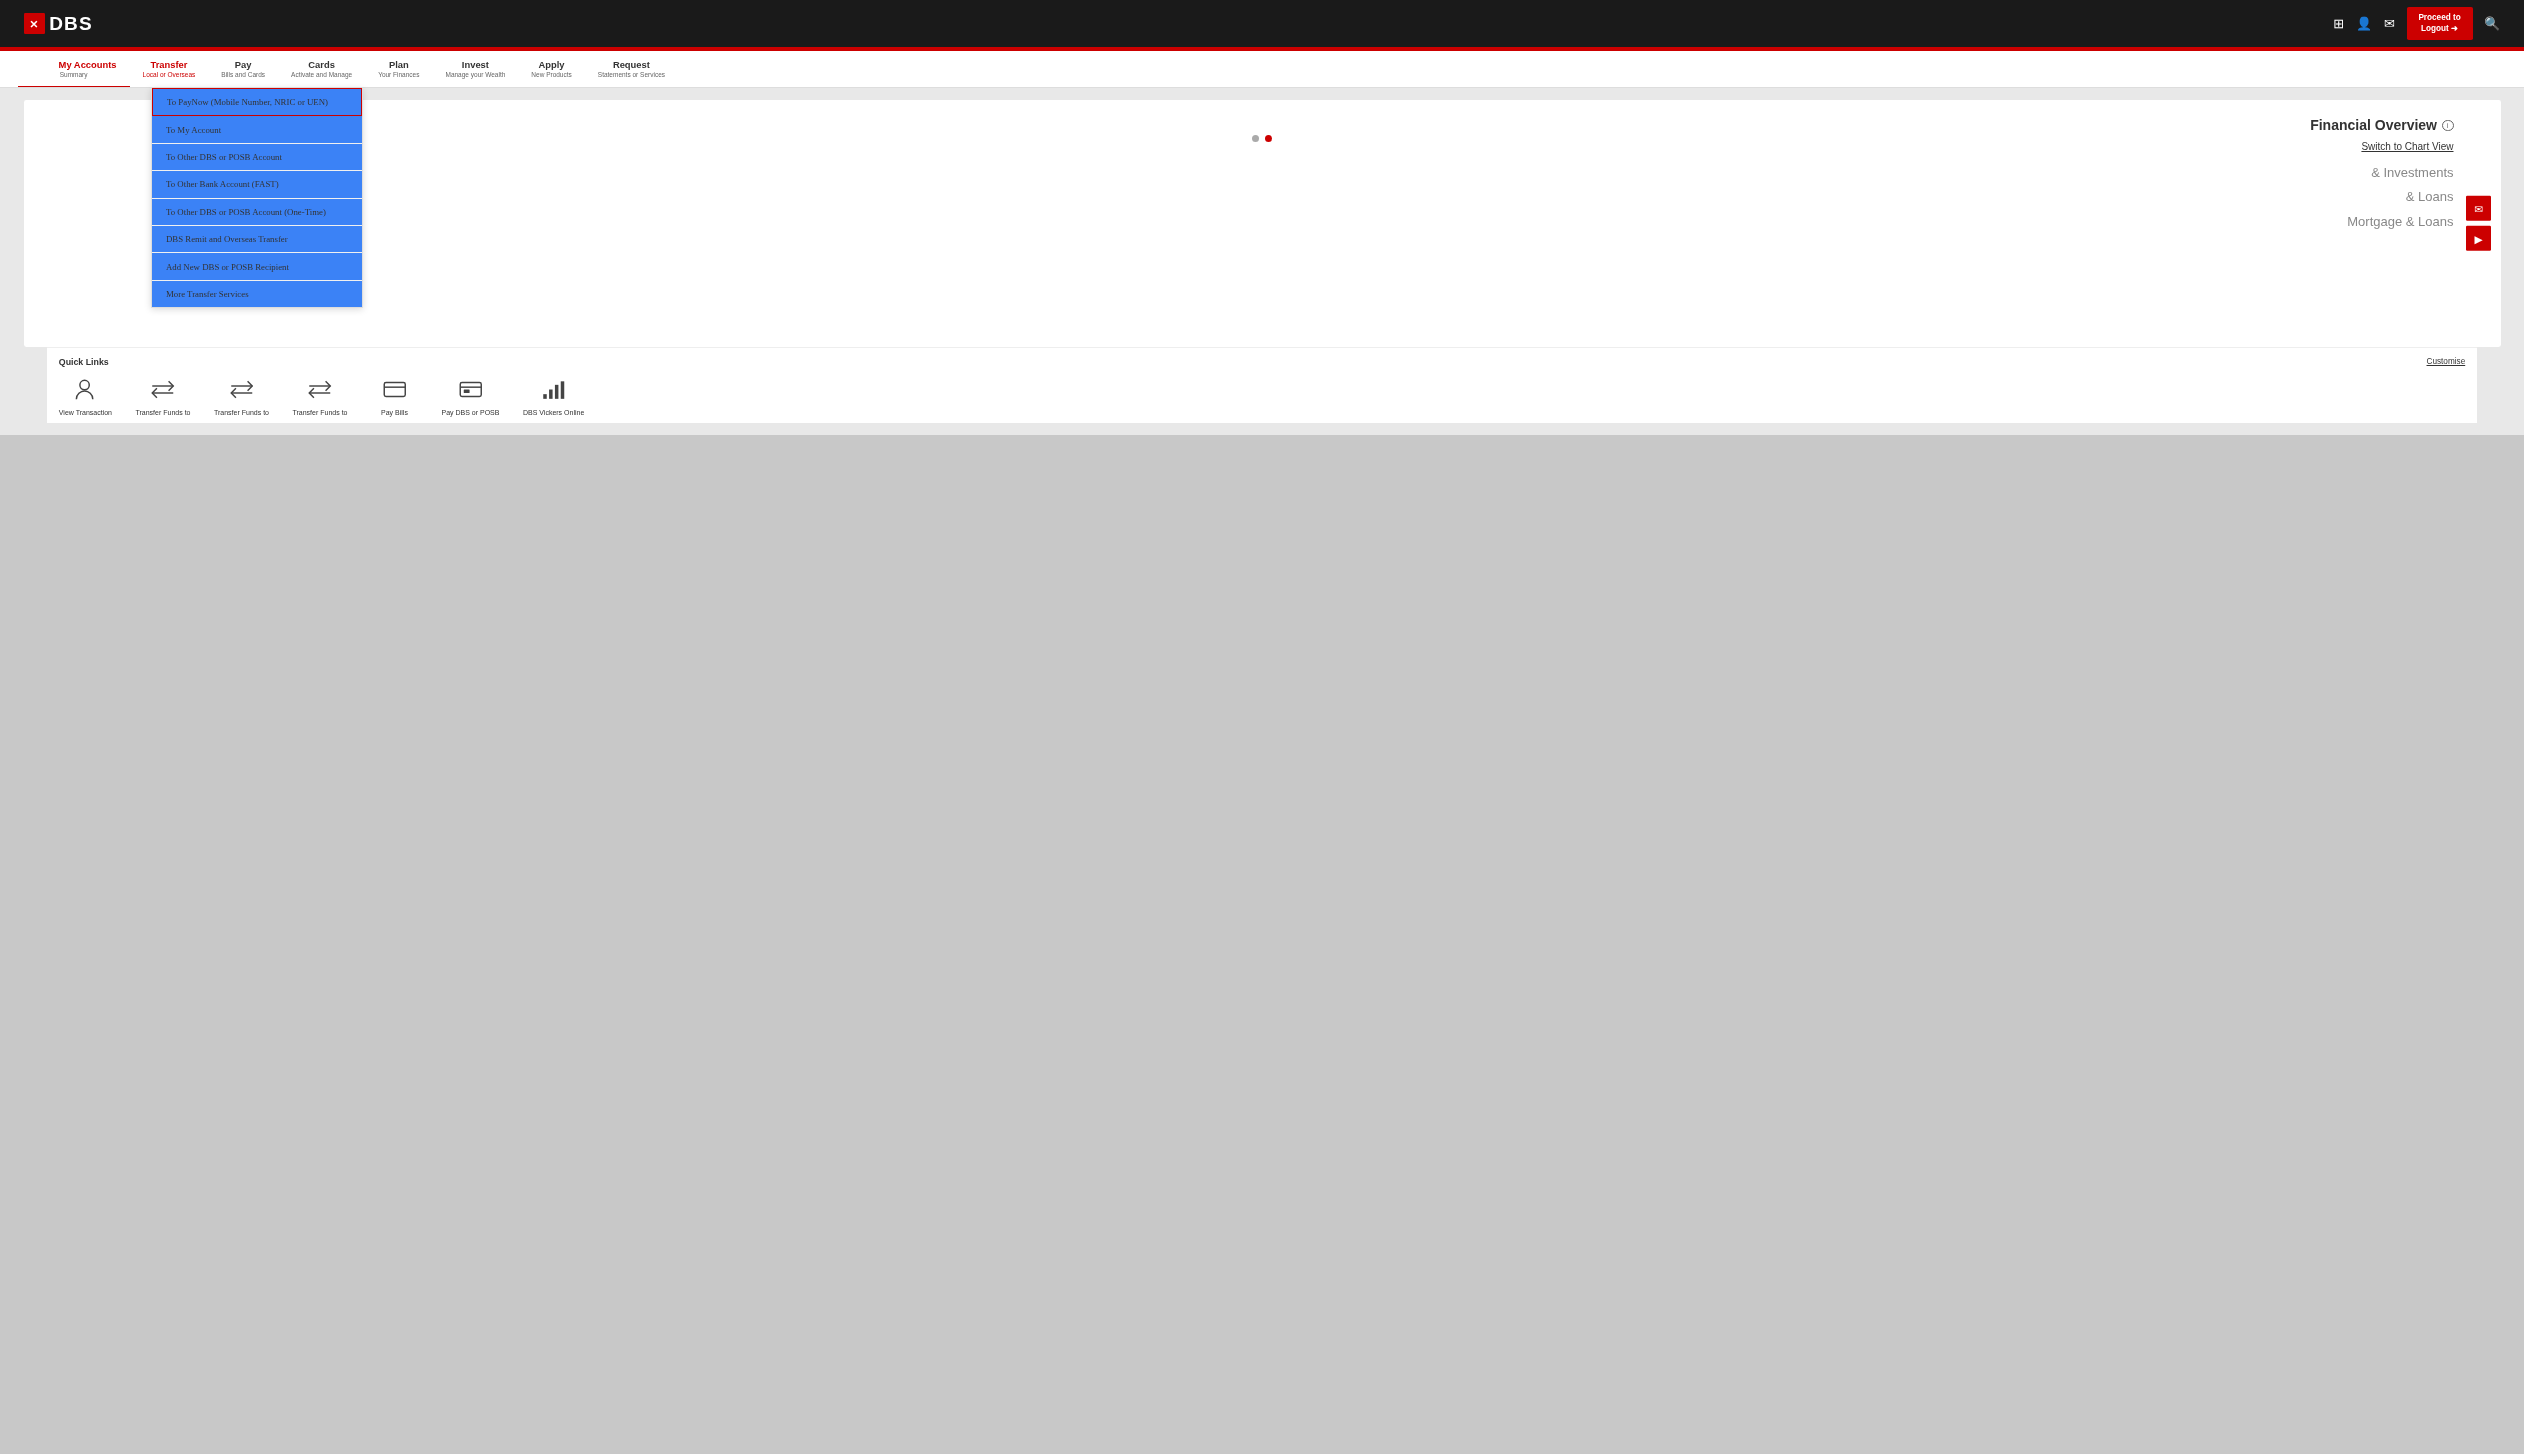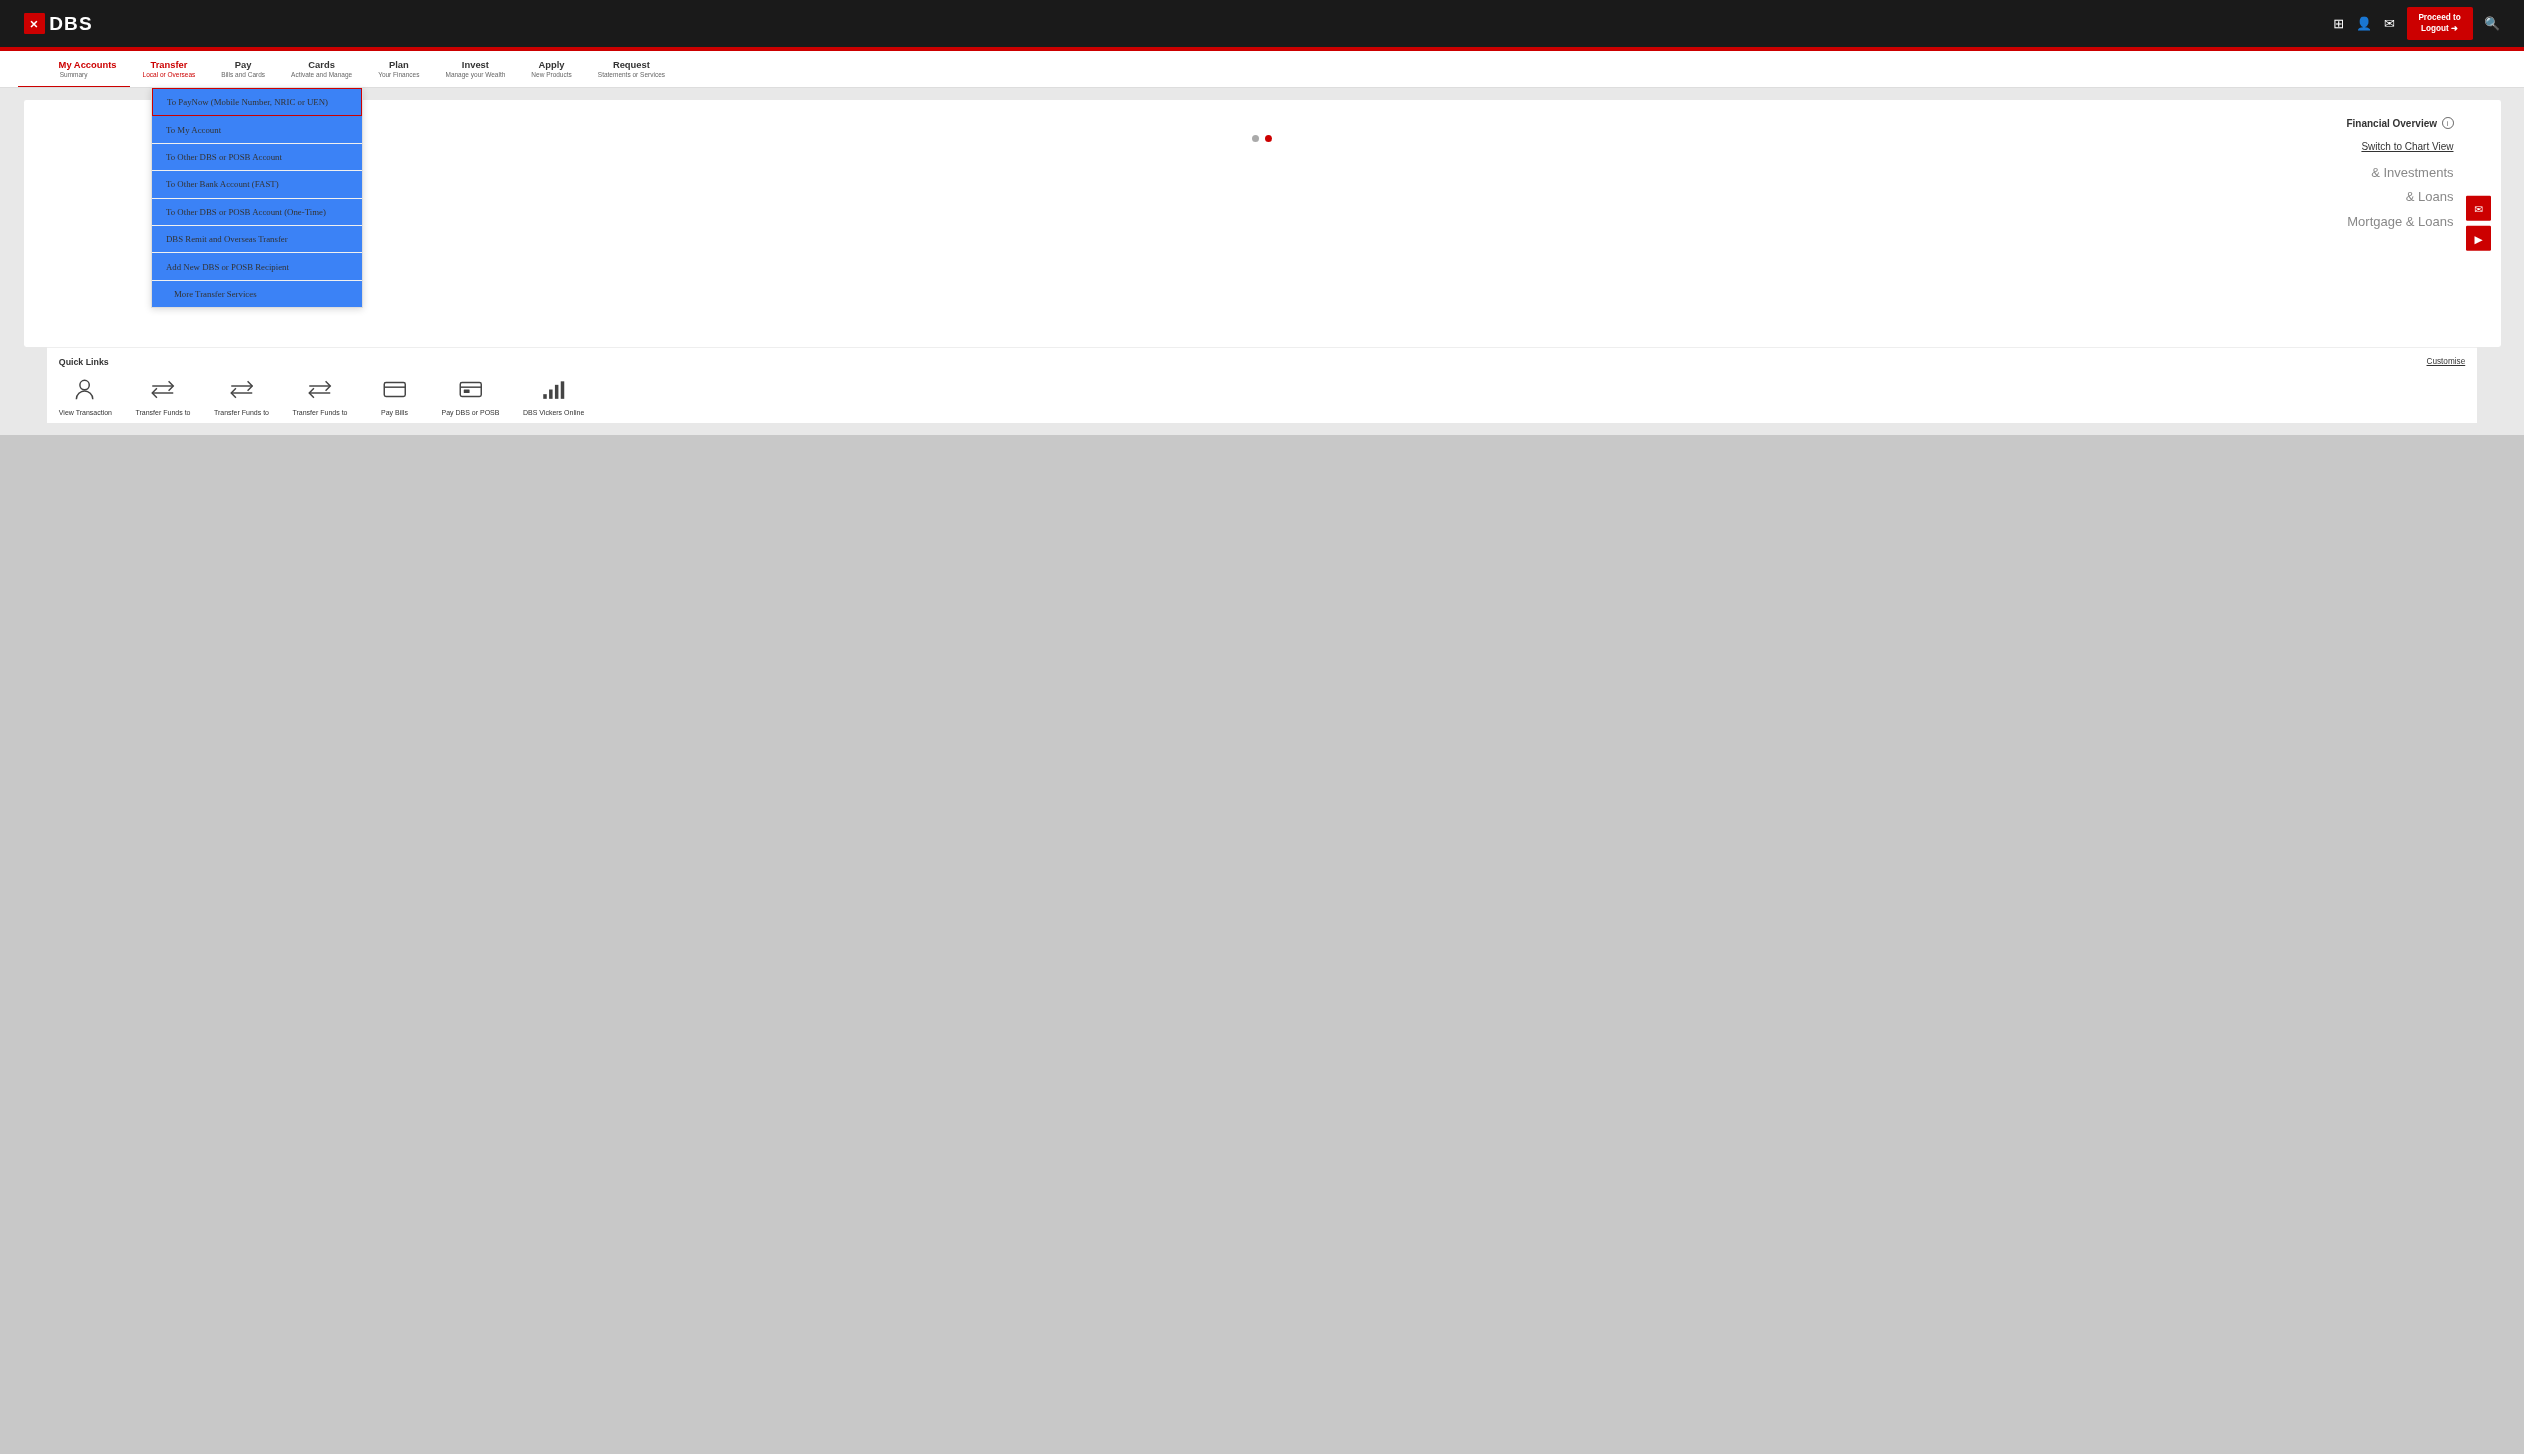--- a/index.html
+++ b/index.html
@@ -141,21 +141,20 @@
     .dropdown-item {
       padding: 8.2px 14px;
       font-size: 8.8px;
       color: #333;
       cursor: pointer;
       border-bottom: 0.6px solid #f0f0f0;
       display: block;
     }
     .dropdown-item:last-child {
       border-bottom: none;
-      margin-left: 8px;
     }
     .dropdown-item.highlighted {
       border: 1.2px solid #cc0000;
       color: #333;
     }
 
     
     .main-wrapper {
       background: #e8e8e8;
       padding: 11.8px 23.5px;
@@ -188,21 +187,21 @@
     }
     .financial-overview {
       position: absolute;
       top: 17.6px;
       right: 47px;
       display: flex;
       align-items: center;
       gap: 4.7px;
     }
     .financial-title {
-      font-size: 10px;
+      font-size: 14px;
       font-weight: 600;
       color: #333;
     }
     .info-circle {
       width: 11.8px;
       height: 11.8px;
       border: 1.2px solid #666;
       border-radius: 50%;
       display: flex;
       align-items: center;

